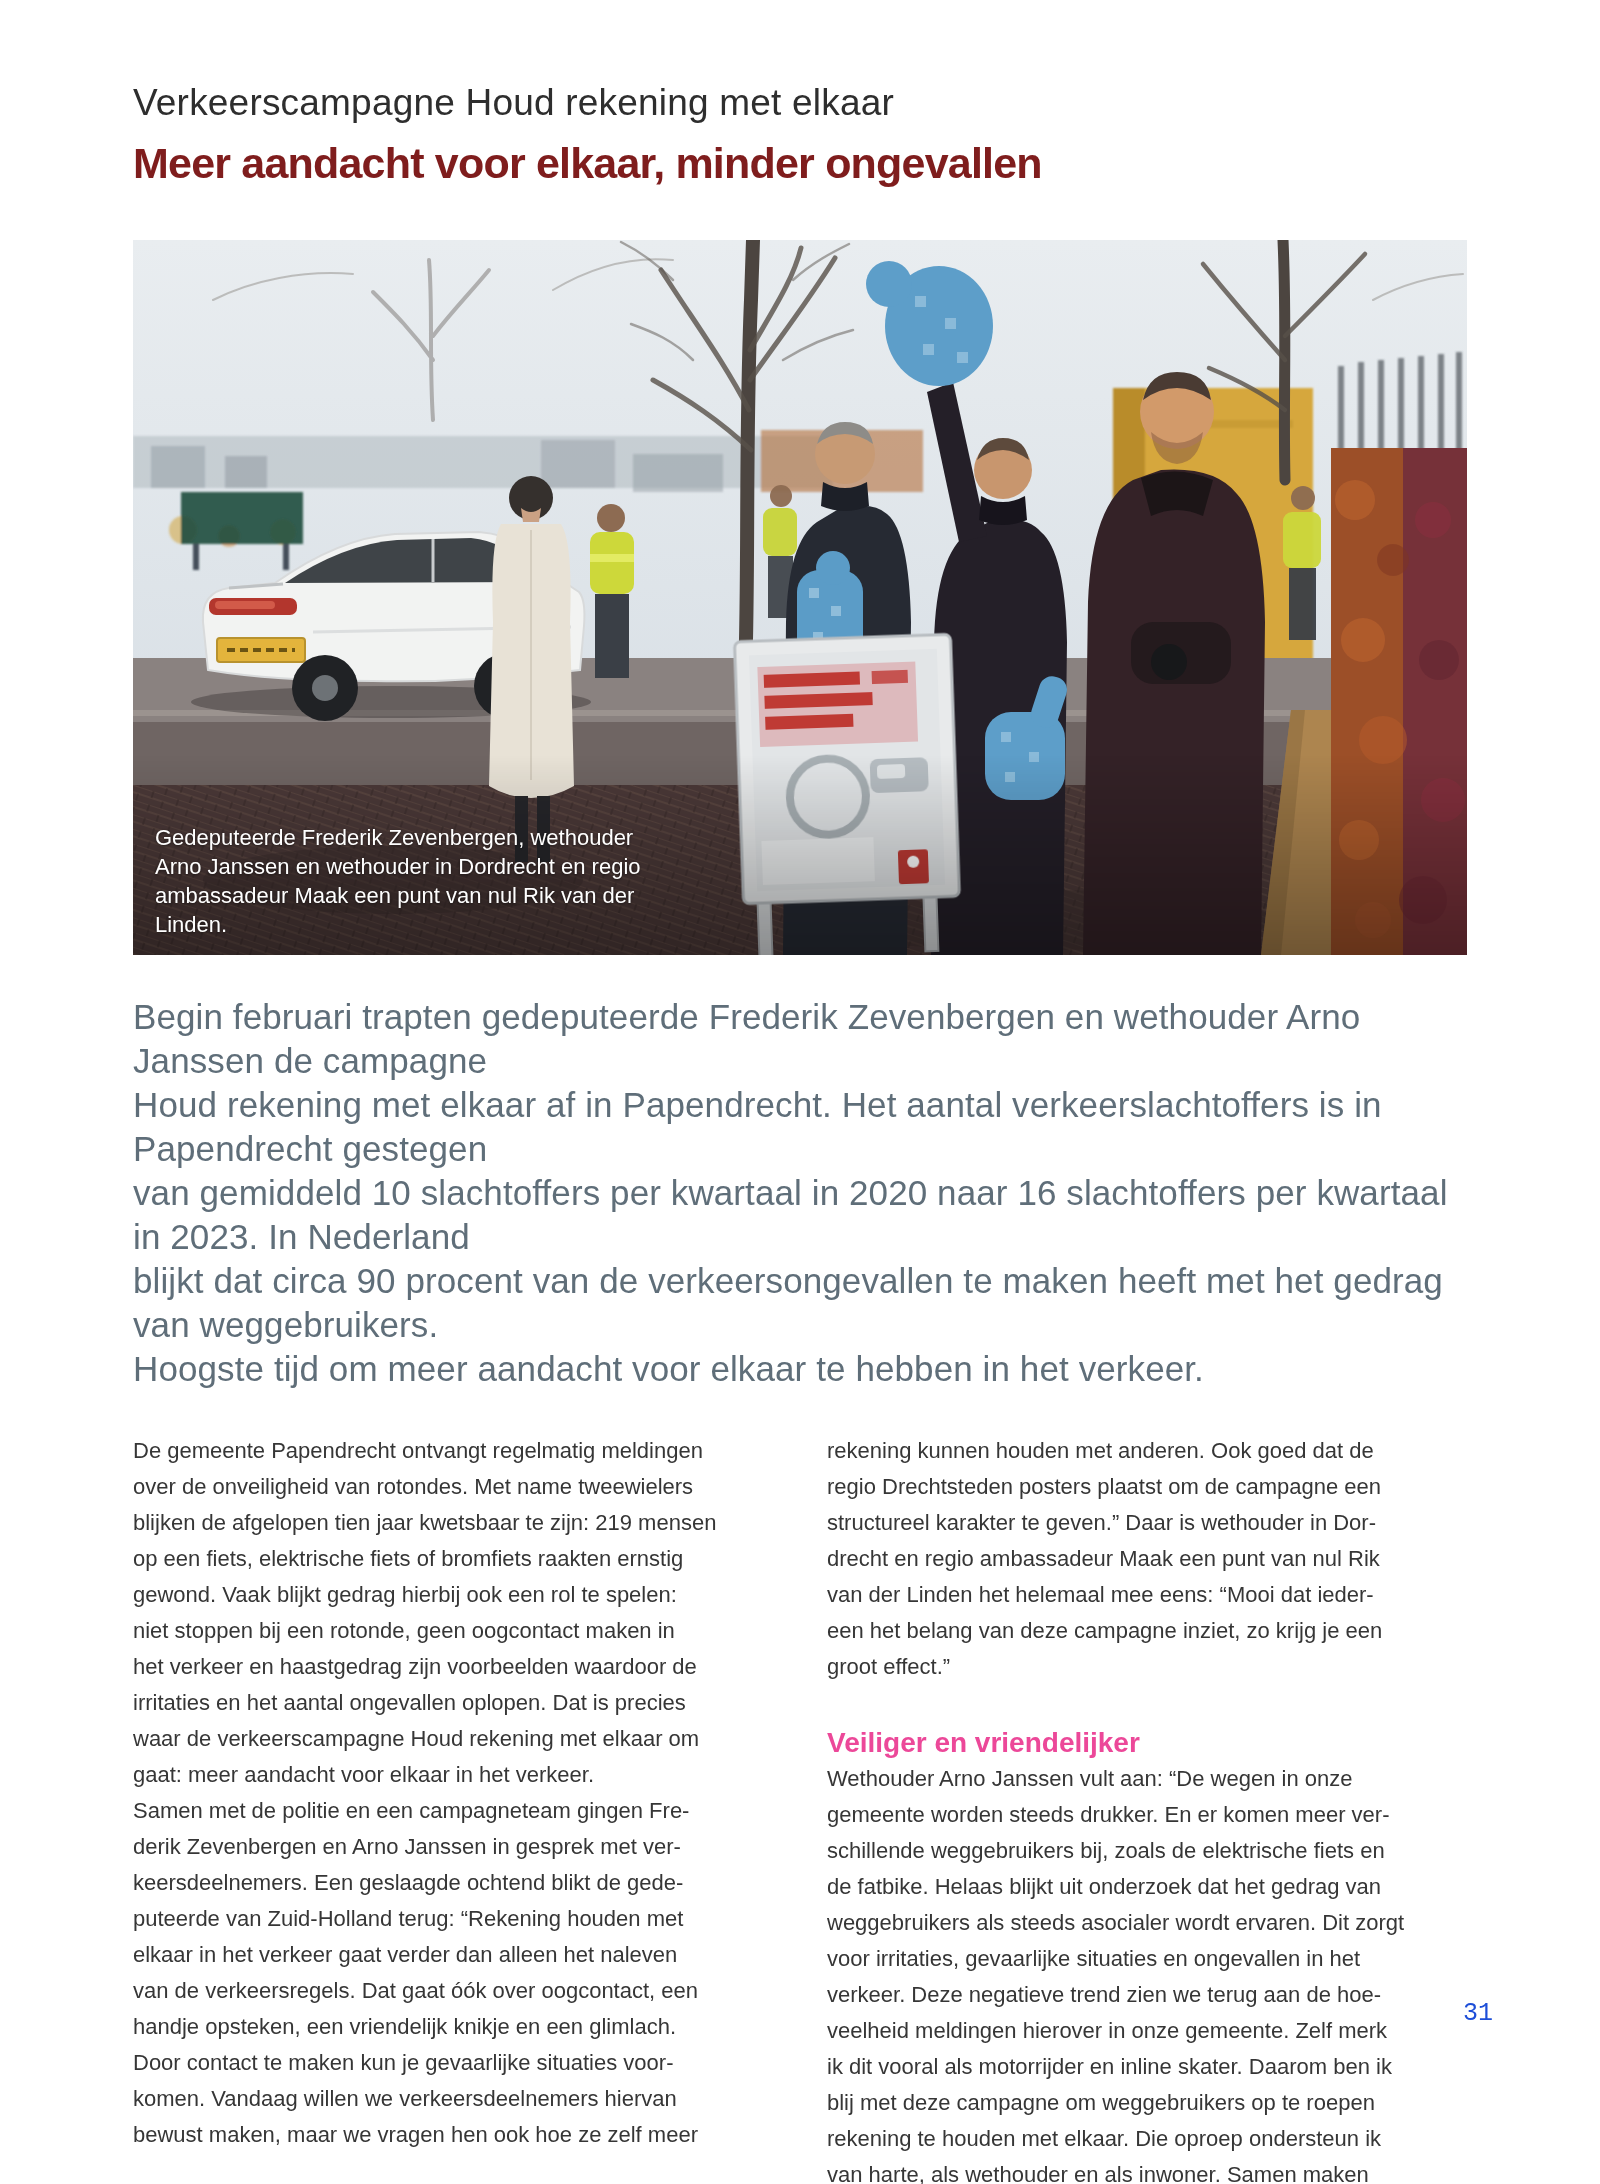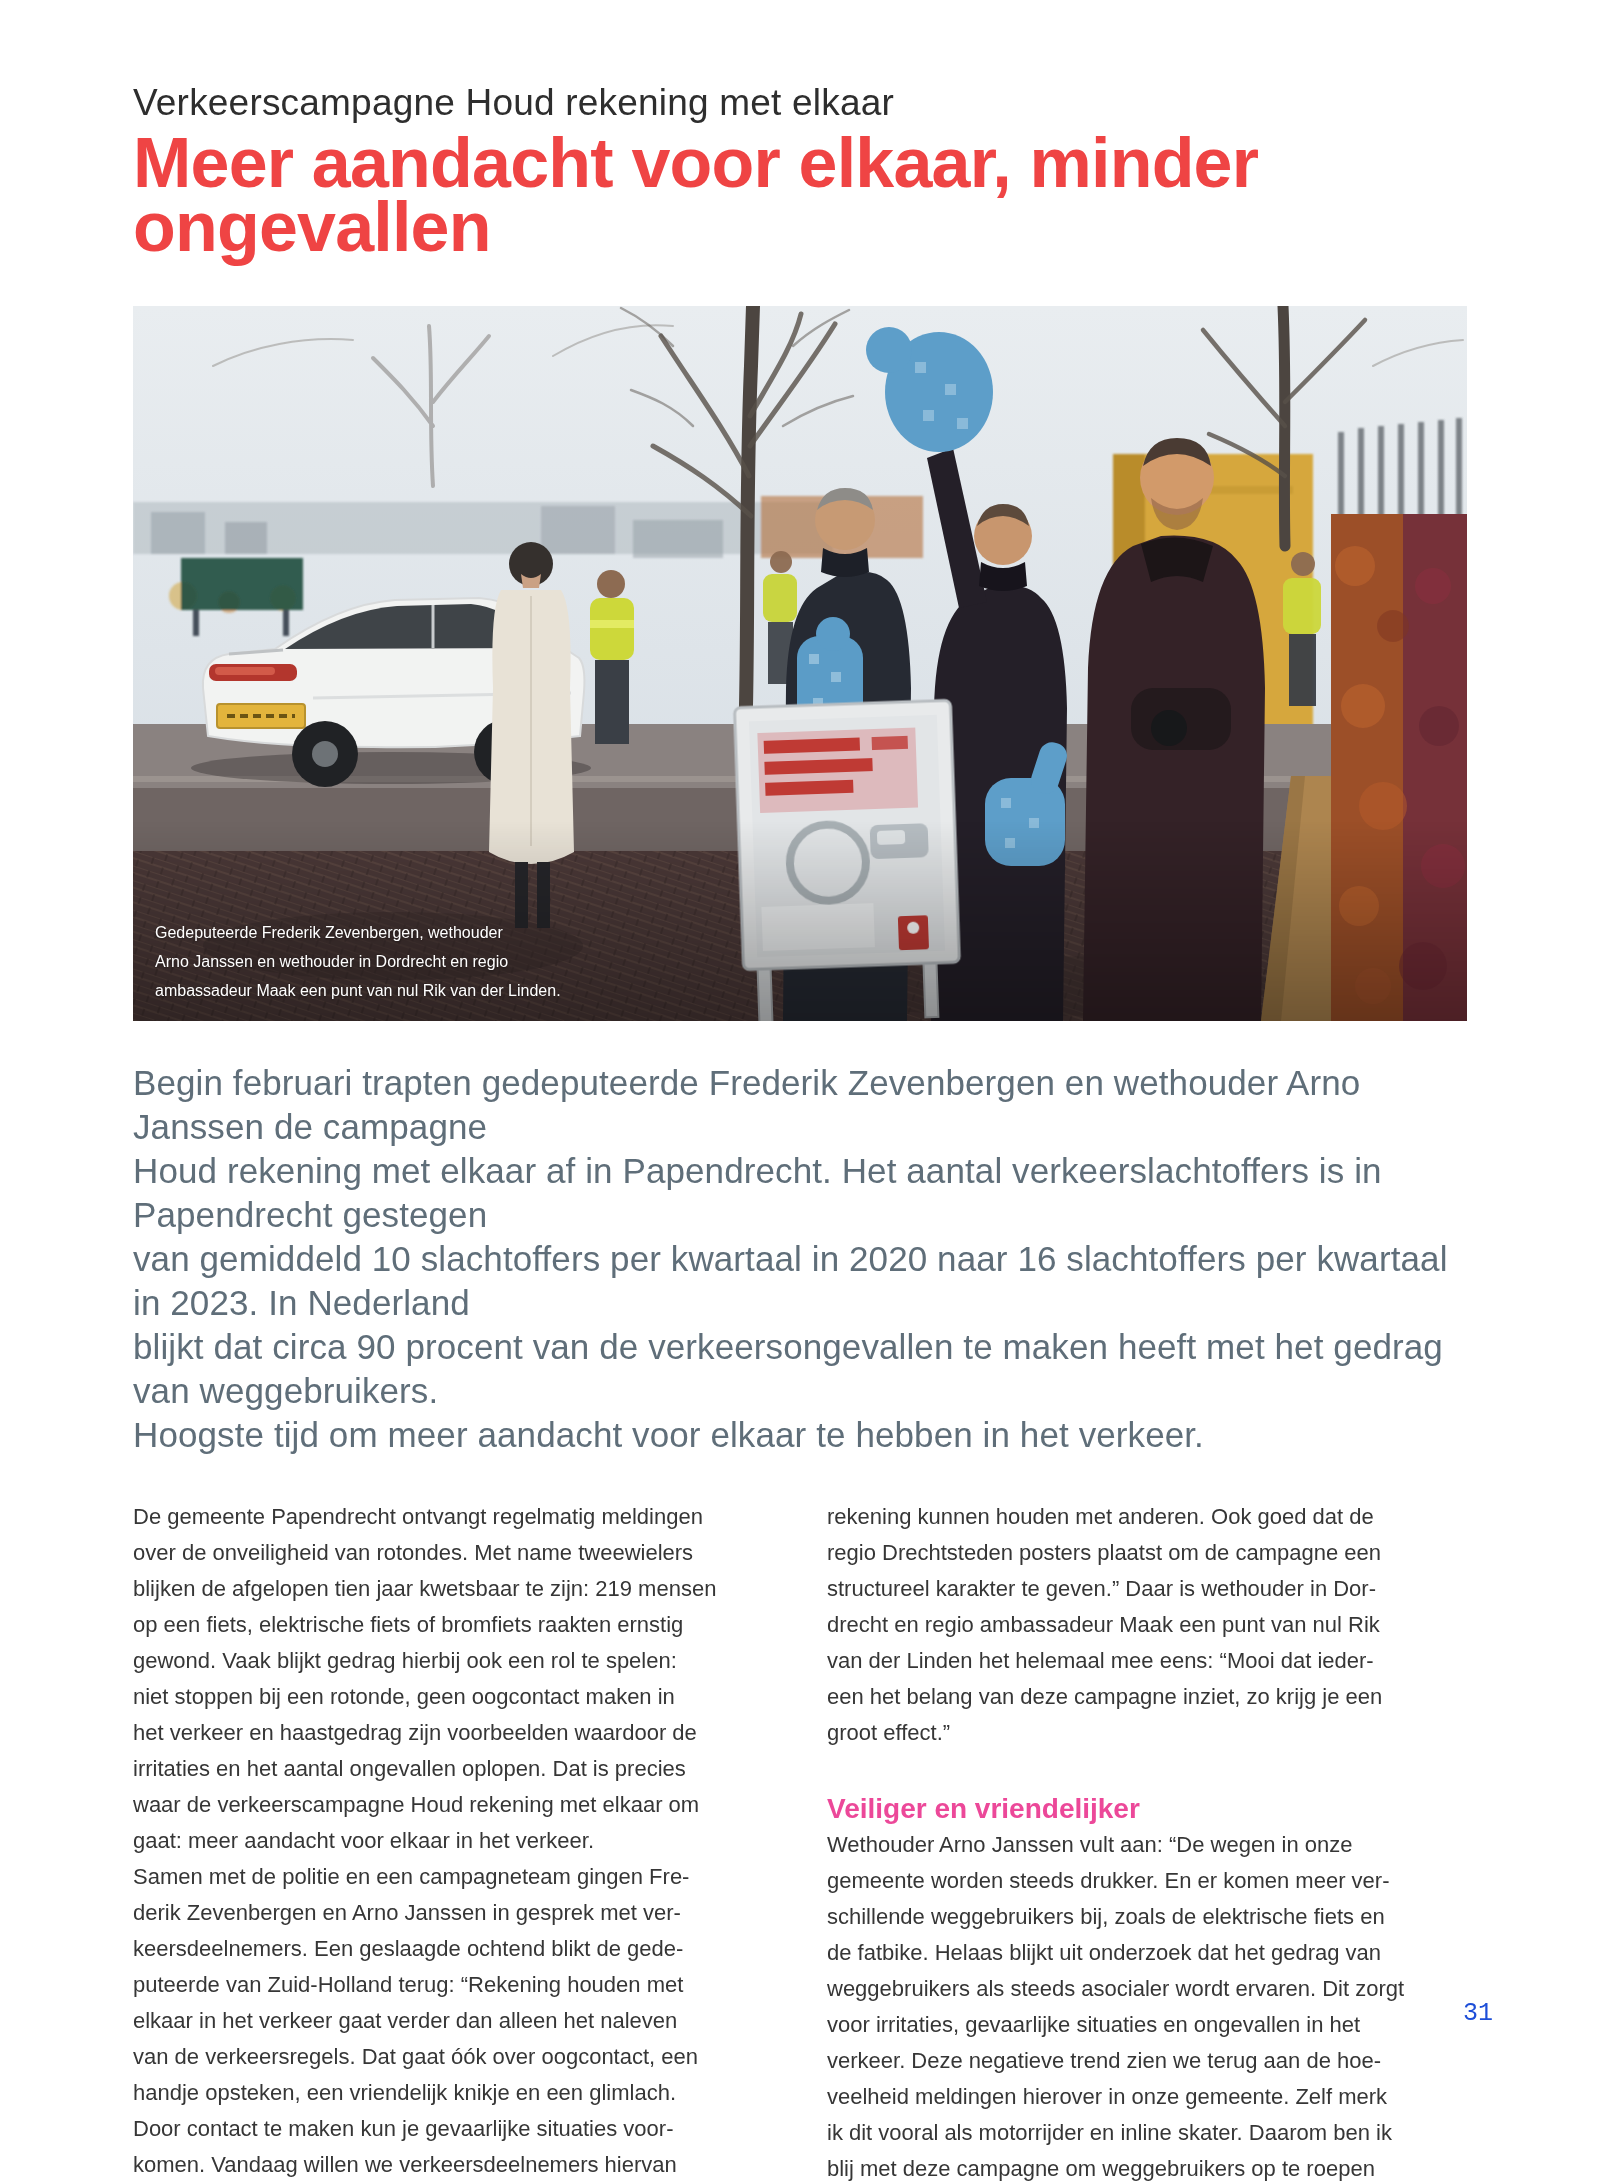--- a/index.html
+++ b/index.html
@@ -7,31 +7,31 @@
     width:1600px;height:2184px;position:relative;
     font-family:"Liberation Sans", sans-serif;
     -webkit-font-smoothing:antialiased;
   }
   .content{width:1334px;margin:0 0 0 133px;padding-top:81px;position:relative;}
   .kicker{
     font-size:37px;line-height:44px;color:#2e2e2e;font-weight:400;
     letter-spacing:0.2px;
   }
   .headline{
-    margin-top:6px;font-size:70px;line-height:64px;color:#ef4444;
+    margin-top:6px;font-size:43px;line-height:64px;color:#7f1d1d;
     font-weight:800;letter-spacing:-0.8px;
   }
   .photo{
     margin-top:45px;width:1334px;height:715px;position:relative;
     overflow:hidden;background:#cfd7de;
   }
   .photo svg{display:block;width:1334px;height:715px;}
   .photo-caption{
     position:absolute;left:22px;bottom:16px;width:520px;
-    color:#ffffff;font-size:16px;line-height:29px;font-weight:400;
+    color:#ffffff;font-size:22px;line-height:29px;font-weight:400;
     white-space:pre-line;text-shadow:0 1px 3px rgba(0,0,0,.55);
   }
   .intro{
     margin-top:40px;font-size:35px;line-height:44px;color:#5f6e79;
     font-weight:400;white-space:pre-line;letter-spacing:0.1px;
   }
   .columns{margin-top:42px;display:flex;gap:54px;}
   .col{width:650px;font-size:22px;line-height:36px;color:#363636;}
   .body-p{margin:0;white-space:pre-line;}
   .body-h{

